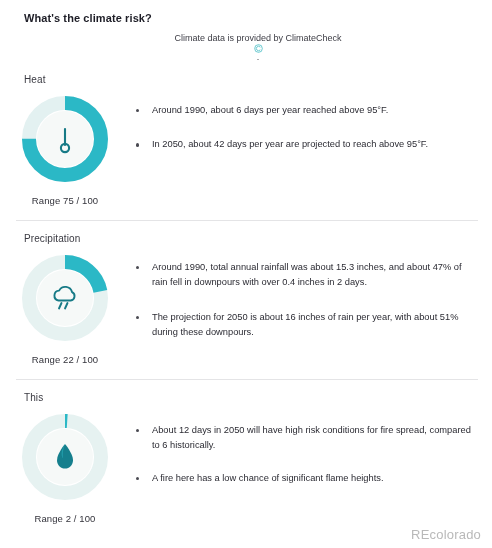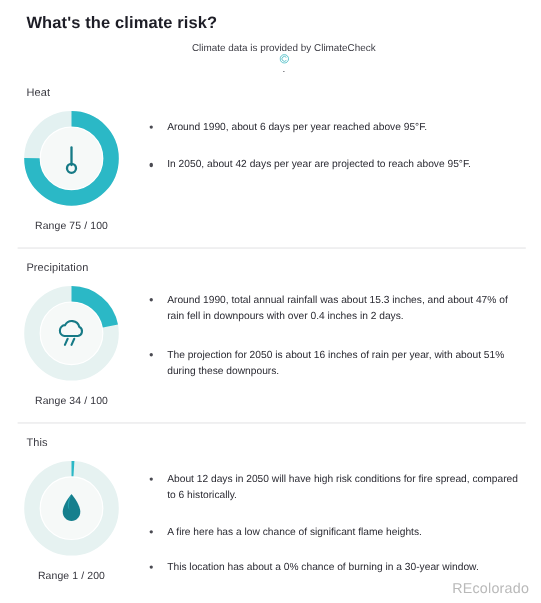--- a/index.html
+++ b/index.html
@@ -19,21 +19,21 @@
   .page {
     width: 492px;
     height: 548px;
     position: relative;
     box-sizing: border-box;
     padding: 0;
   }
 
   
   .page-title {
-    font-size: 15px;
+    font-size: 11px;
     font-weight: bold;
     color: #1d1d26;
     margin: 0;
     padding: 12px 0 0 24px;
     letter-spacing: 0.1px;
   }
   .provider-line {
     font-size: 9px;
     color: #3c3c44;
     padding: 9px 0 0 24px;
@@ -212,21 +212,21 @@
             <circle class="gauge-arc" cx="46" cy="46" r="36" fill="none" stroke="#2bb8c6" stroke-width="14" stroke-linecap="butt" transform="rotate(-90 46 46)" stroke-dasharray="49.762827632862326 176.43184342560278"></circle>
           </svg>
           <div class="gauge-icon">
             <svg width="34" height="34" viewBox="0 0 34 34">
               <path d="M10.5 19.5 a5 5 0 0 1 0.6 -9.9 a7 7 0 0 1 13 1.6 a4.4 4.4 0 0 1 -1.4 8.3 z" fill="none" stroke="#167a86" stroke-width="1.9" stroke-linejoin="round"></path>
               <line x1="13.5" y1="22" x2="11" y2="27.5" stroke="#167a86" stroke-width="1.9" stroke-linecap="round"></line>
               <line x1="19.5" y1="22" x2="17" y2="27.5" stroke="#167a86" stroke-width="1.9" stroke-linecap="round"></line>
             </svg>
           </div>
         </div>
-        <div class="range-label">Range 34 / 100</div>
+        <div class="range-label">Range 22 / 100</div>
       </div>
       <div class="bullets-col">
         <ul class="bullets">
           <li>Around 1990, total annual rainfall was about 15.3 inches, and about 47% of rain fell in downpours with over 0.4 inches in 2 days.</li>
           <li>The projection for 2050 is about 16 inches of rain per year, with about 51% during these downpours.</li>
         </ul>
       </div>
     </div>
   </div>
 
@@ -242,27 +242,26 @@
             <circle cx="46" cy="46" r="28" fill="#f6f9f8"></circle>
             <circle class="gauge-arc" cx="46" cy="46" r="36" fill="none" stroke="#2bb8c6" stroke-width="14" stroke-linecap="butt" transform="rotate(-90 46 46)" stroke-dasharray="2.261946710584651 223.93272434788045"></circle>
           </svg>
           <div class="gauge-icon">
             <svg width="30" height="34" viewBox="0 0 30 34">
               <path d="M15 4 C15 4 7 13.5 7 20.2 C7 25 10.6 28.6 15 28.6 C19.4 28.6 23 25 23 20.2 C23 13.5 15 4 15 4 Z" fill="#157f8d"></path>
               <path d="M15 4 C15 4 11.6 9 11.6 14 C11.6 17.2 13.2 18.6 13.2 18.6 C13.2 18.6 11.5 13 15 4 Z" fill="#2bb8c6" opacity="0.55"></path>
             </svg>
           </div>
         </div>
-        <div class="range-label">Range 1 / 200</div>
+        <div class="range-label">Range 2 / 100</div>
       </div>
       <div class="bullets-col">
         <ul class="bullets">
           <li>About 12 days in 2050 will have high risk conditions for fire spread, compared to 6 historically.</li>
           <li>A fire here has a low chance of significant flame heights.</li>
-          <li>This location has about a 0% chance of burning in a 30-year window.</li>
         </ul>
       </div>
     </div>
   </div>
 
   <div class="watermark">REcolorado</div>
 
 </div>
 
 </body></html>

